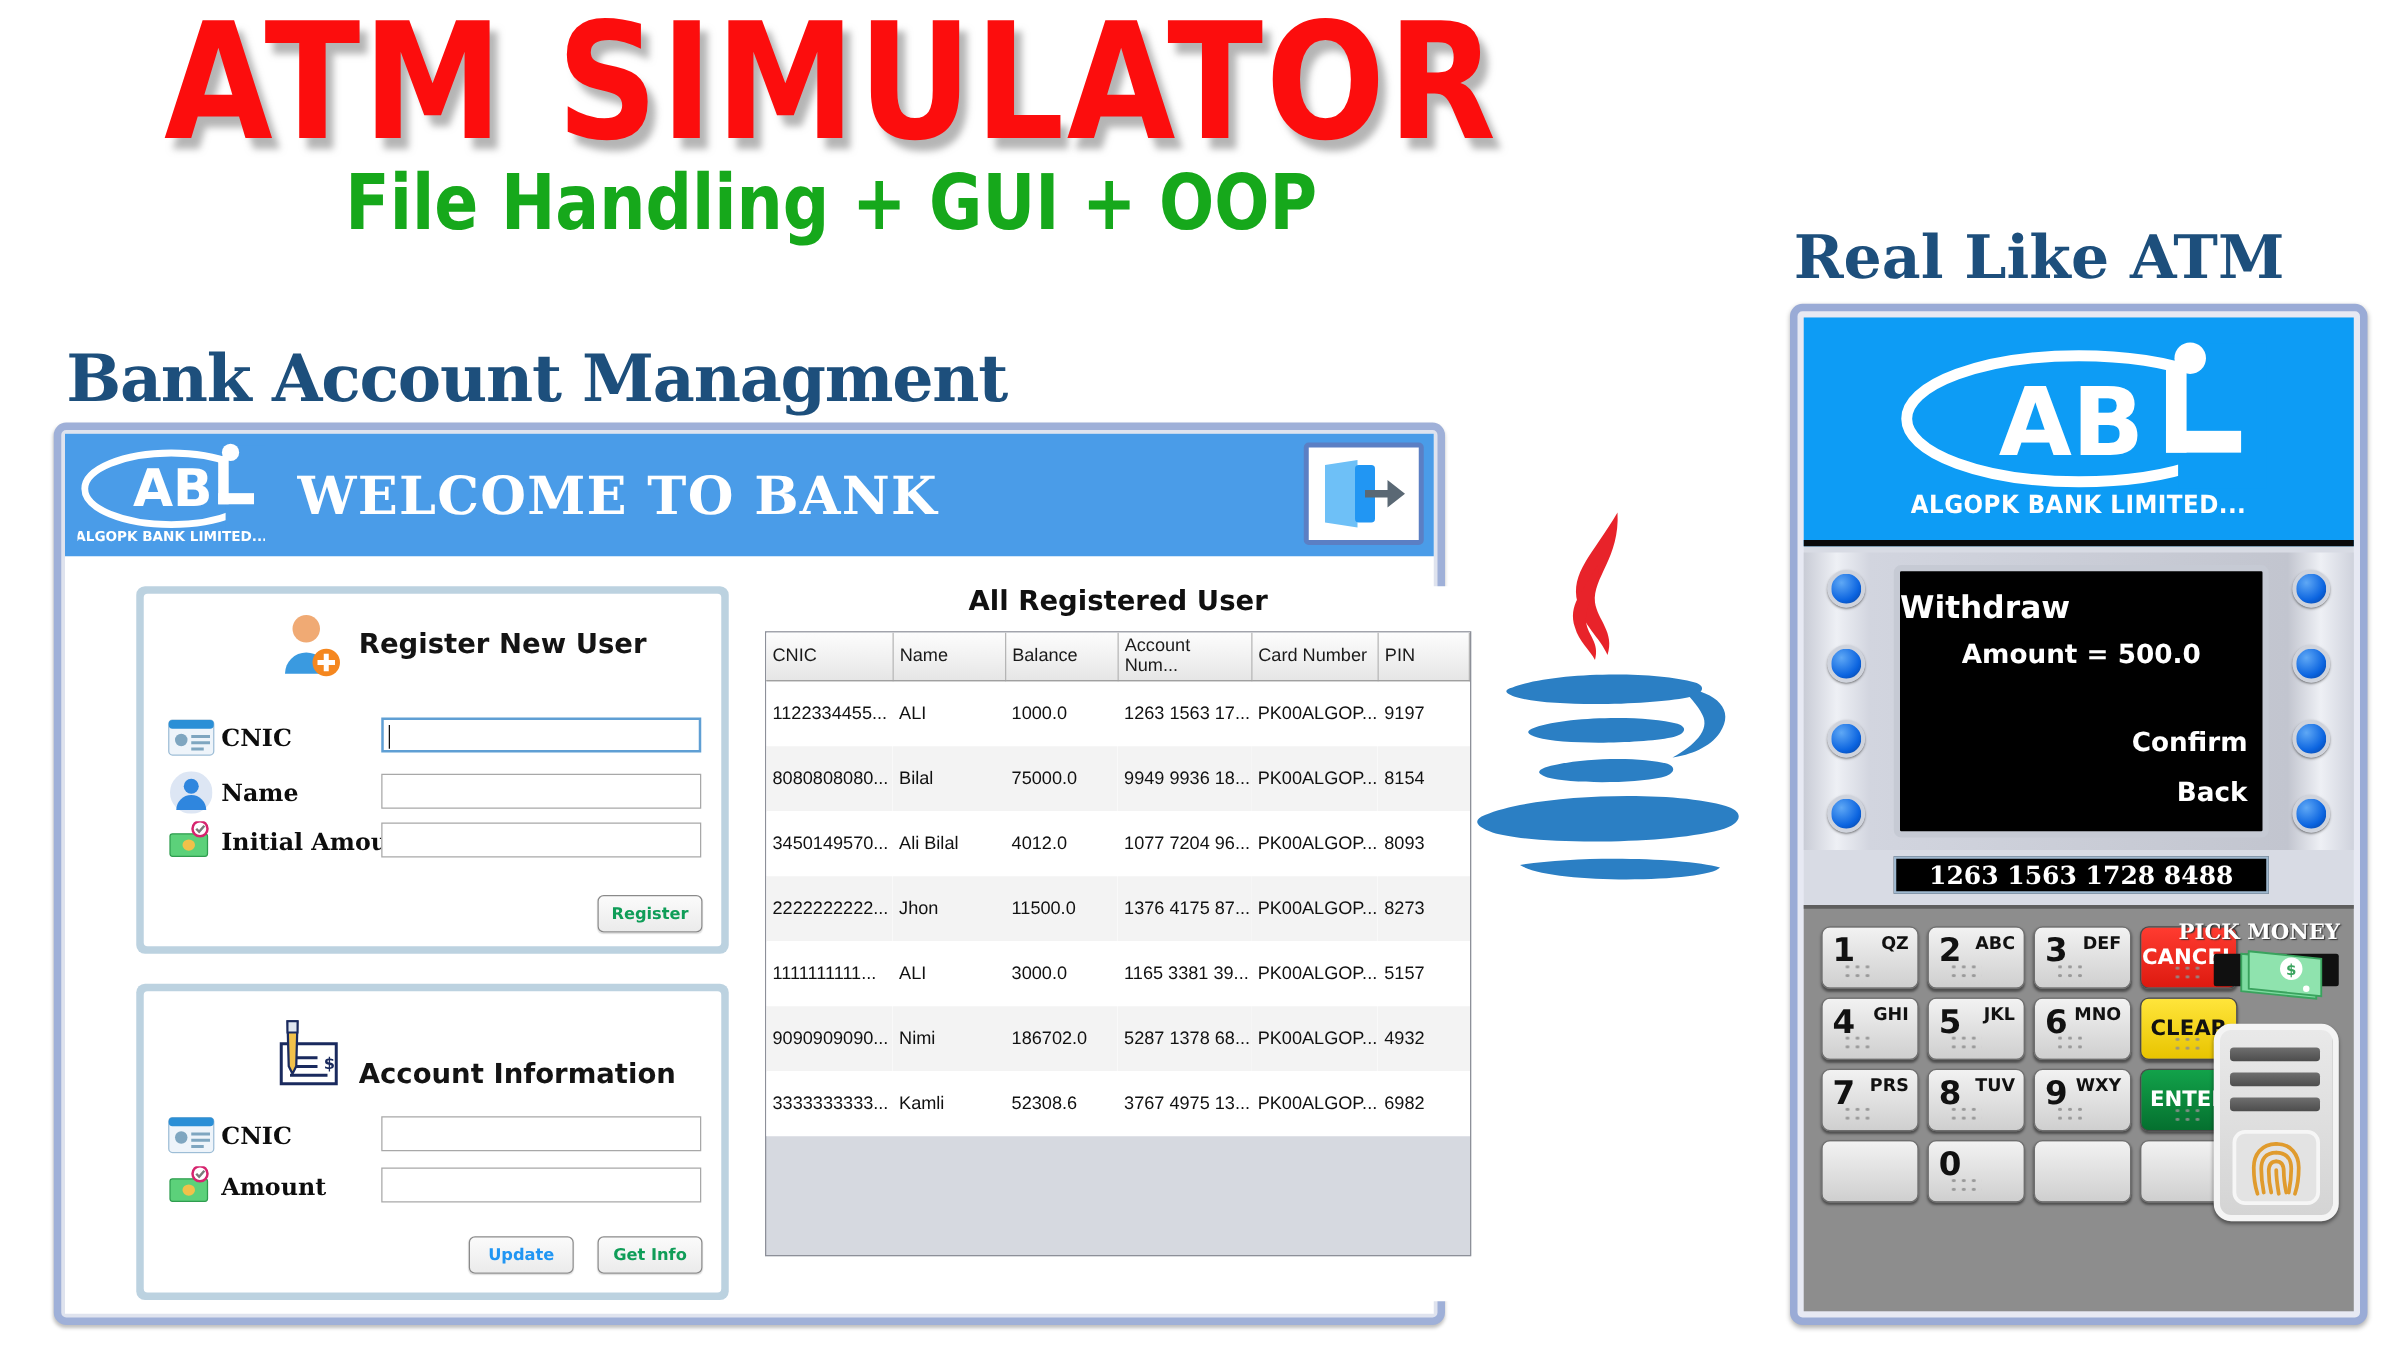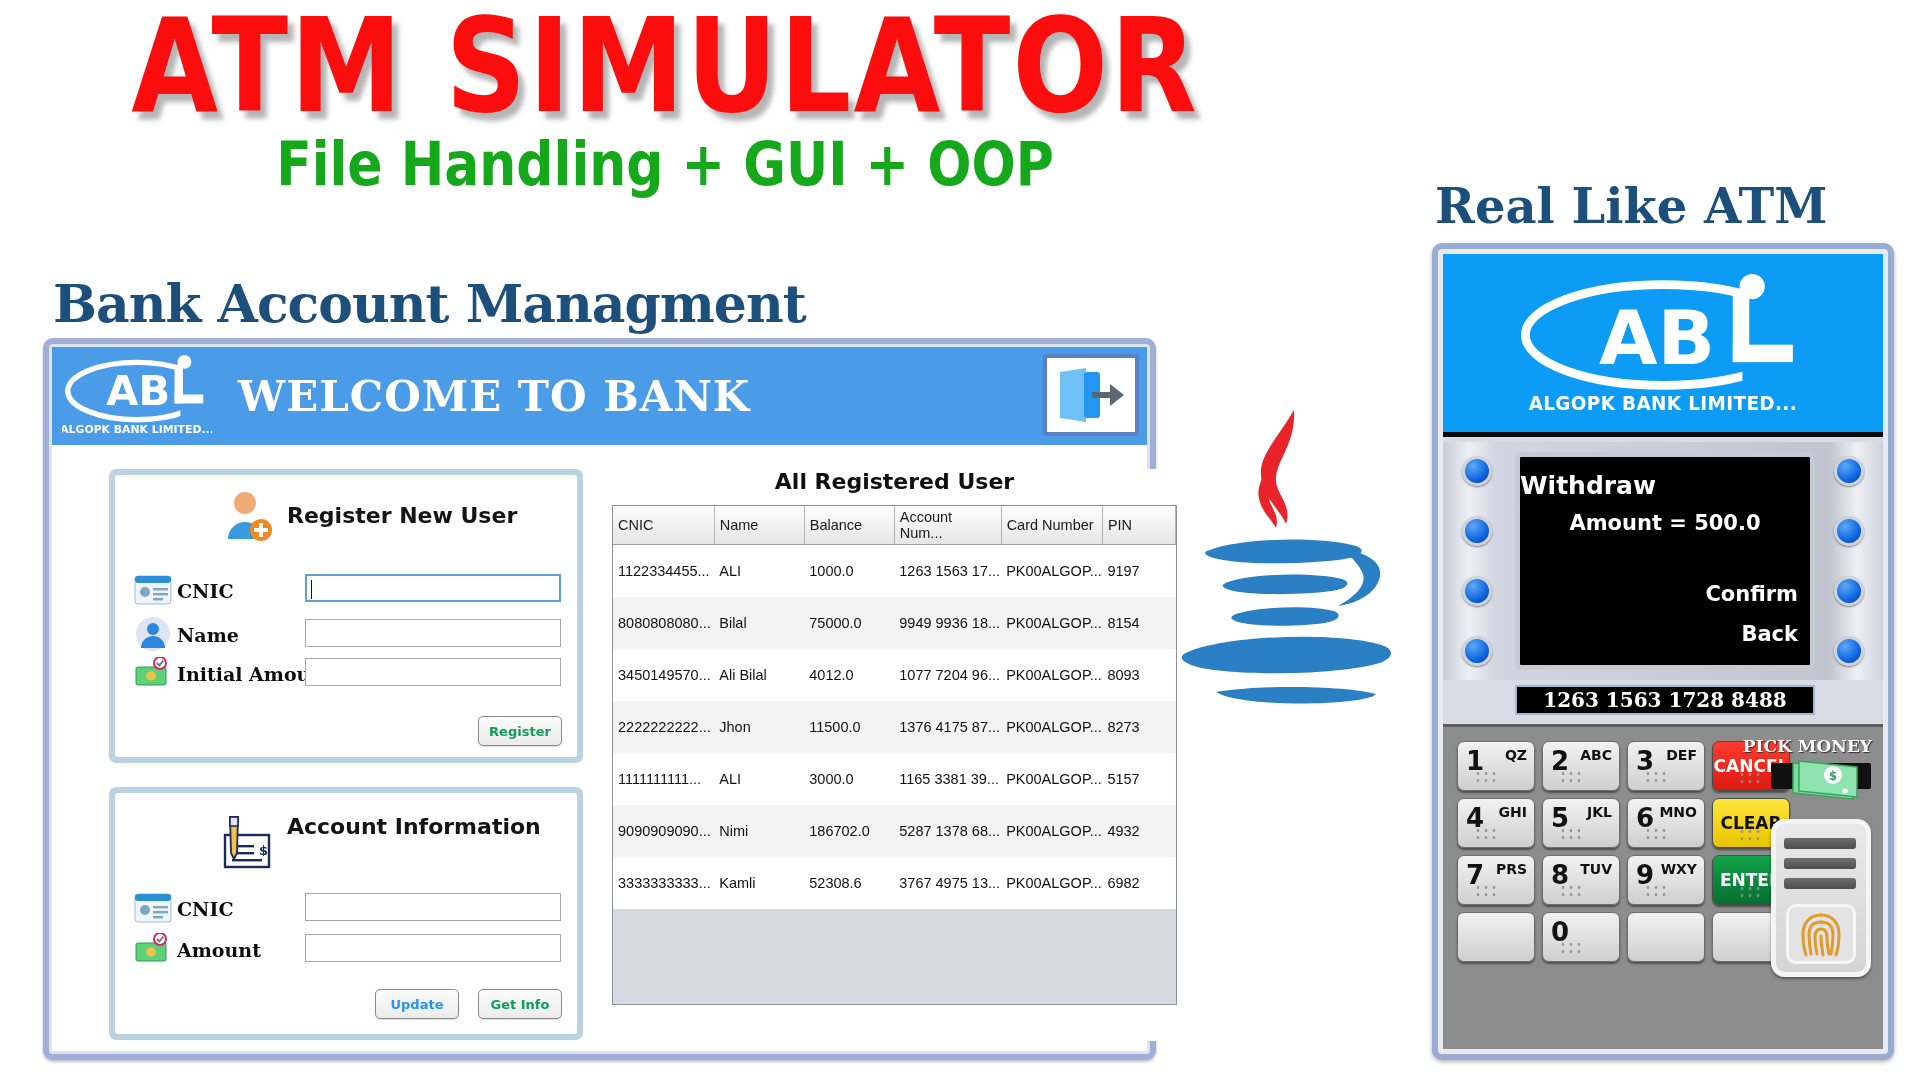--- a/index.html
+++ b/index.html
@@ -429,21 +429,21 @@
           <svg width="62" height="60" viewBox="0 0 62 60">
             <rect x="12" y="22" width="44" height="32" fill="#fff" stroke="#1a2a5e" stroke-width="2.4"></rect>
             <rect x="19" y="32" width="22" height="2.4" fill="#1a2a5e"></rect>
             <rect x="19" y="39" width="22" height="2.4" fill="#1a2a5e"></rect>
             <rect x="19" y="46" width="30" height="2.4" fill="#1a2a5e"></rect>
             <text x="46" y="42" font-family="DejaVu Sans, sans-serif" font-size="13" font-weight="bold" fill="#1a2a5e">$</text>
             <path d="M17 4 L25 4 L24 40 L21 46 L18 40 Z" fill="#f2c14a" stroke="#1a2a5e" stroke-width="1.8"></path>
             <rect x="17" y="4" width="8" height="9" fill="#dfe6f0" stroke="#1a2a5e" stroke-width="1.6"></rect>
           </svg>
         </div>
-        <div class="panel-title" style="left:172px;top:21px;">Account Information</div>
+        <div class="panel-title" style="left:172px;top:54px;">Account Information</div>
 
         <div style="position:absolute;left:19px;top:100px;width:38px;height:30px;">
           <svg width="38" height="30" viewBox="0 0 38 30">
             <rect x="1" y="1" width="36" height="28" rx="3" fill="#eef4fa" stroke="#9dbdd6"></rect>
             <rect x="1" y="1" width="36" height="7" rx="3" fill="#2b8fd6"></rect>
             <circle cx="11" cy="17" r="5" fill="#7fa6c0"></circle>
             <rect x="19" y="13" width="15" height="2.4" fill="#7fa6c0"></rect>
             <rect x="19" y="18" width="15" height="2.4" fill="#7fa6c0"></rect>
             <rect x="19" y="23" width="10" height="2.4" fill="#7fa6c0"></rect>
           </svg>

